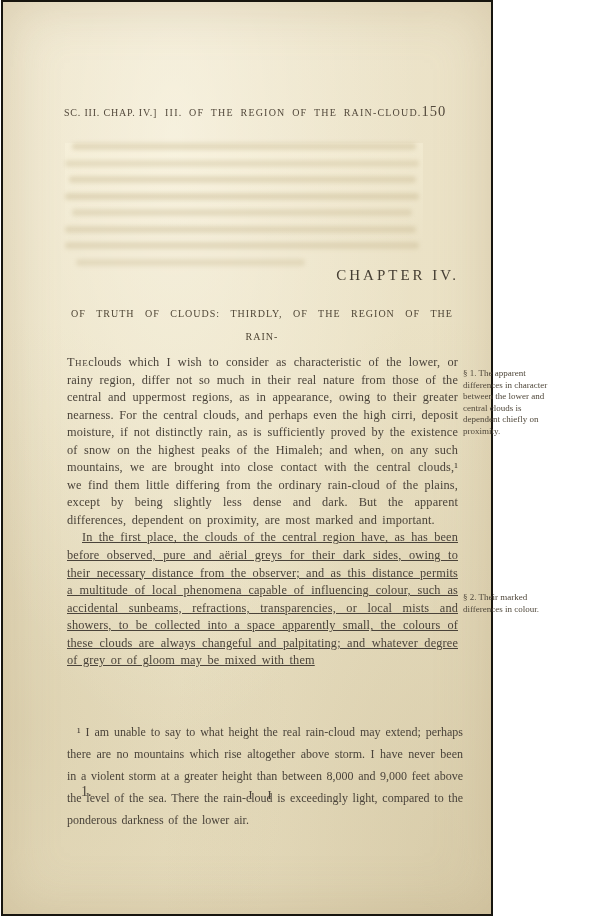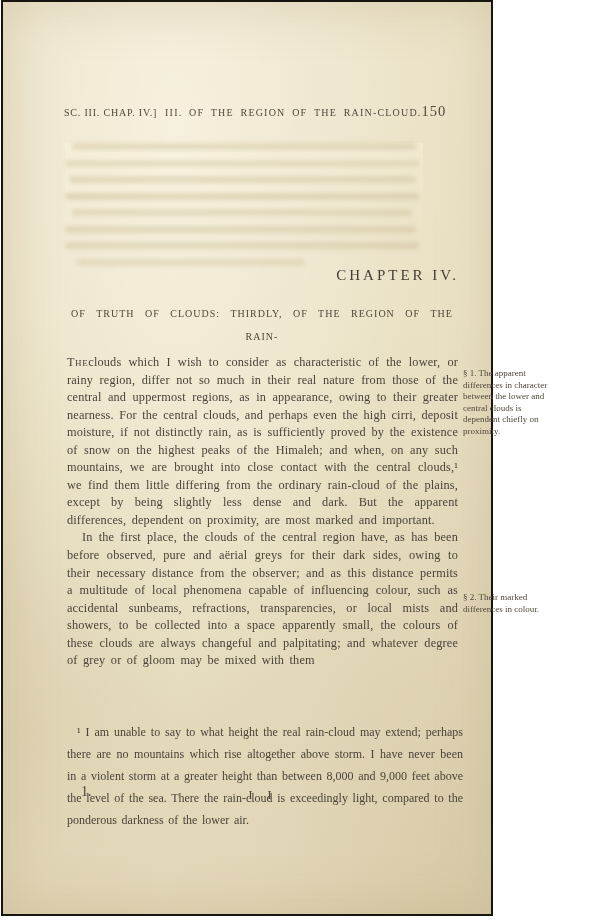--- a/index.html
+++ b/index.html
@@ -66,21 +66,21 @@
     word-spacing: 7px; line-height: 22.5px; color: #504737;
   }
 
   
   .bodytext {
     position: absolute; top: 352px; left: 64px; width: 391px;
     font-size: 12.3px; line-height: 17.55px; text-align: justify;
     word-spacing: 2.2px; letter-spacing: 0.15px; color: #4a433a;
   }
   .bodytext p { margin: 0; }
-  .indent { text-indent: 15px; }
+  .indent { text-indent: 15px; text-decoration: underline; }
   .lead { font-variant: small-caps; letter-spacing: 0.6px; }
 
   
   .note {
     position: absolute; left: 460px; width: 87px;
     font-size: 9px; line-height: 11.6px; color: #50483b;
     text-align: left;
   }
   .n1 { top: 366px; }
   .n2 { top: 590px; }

